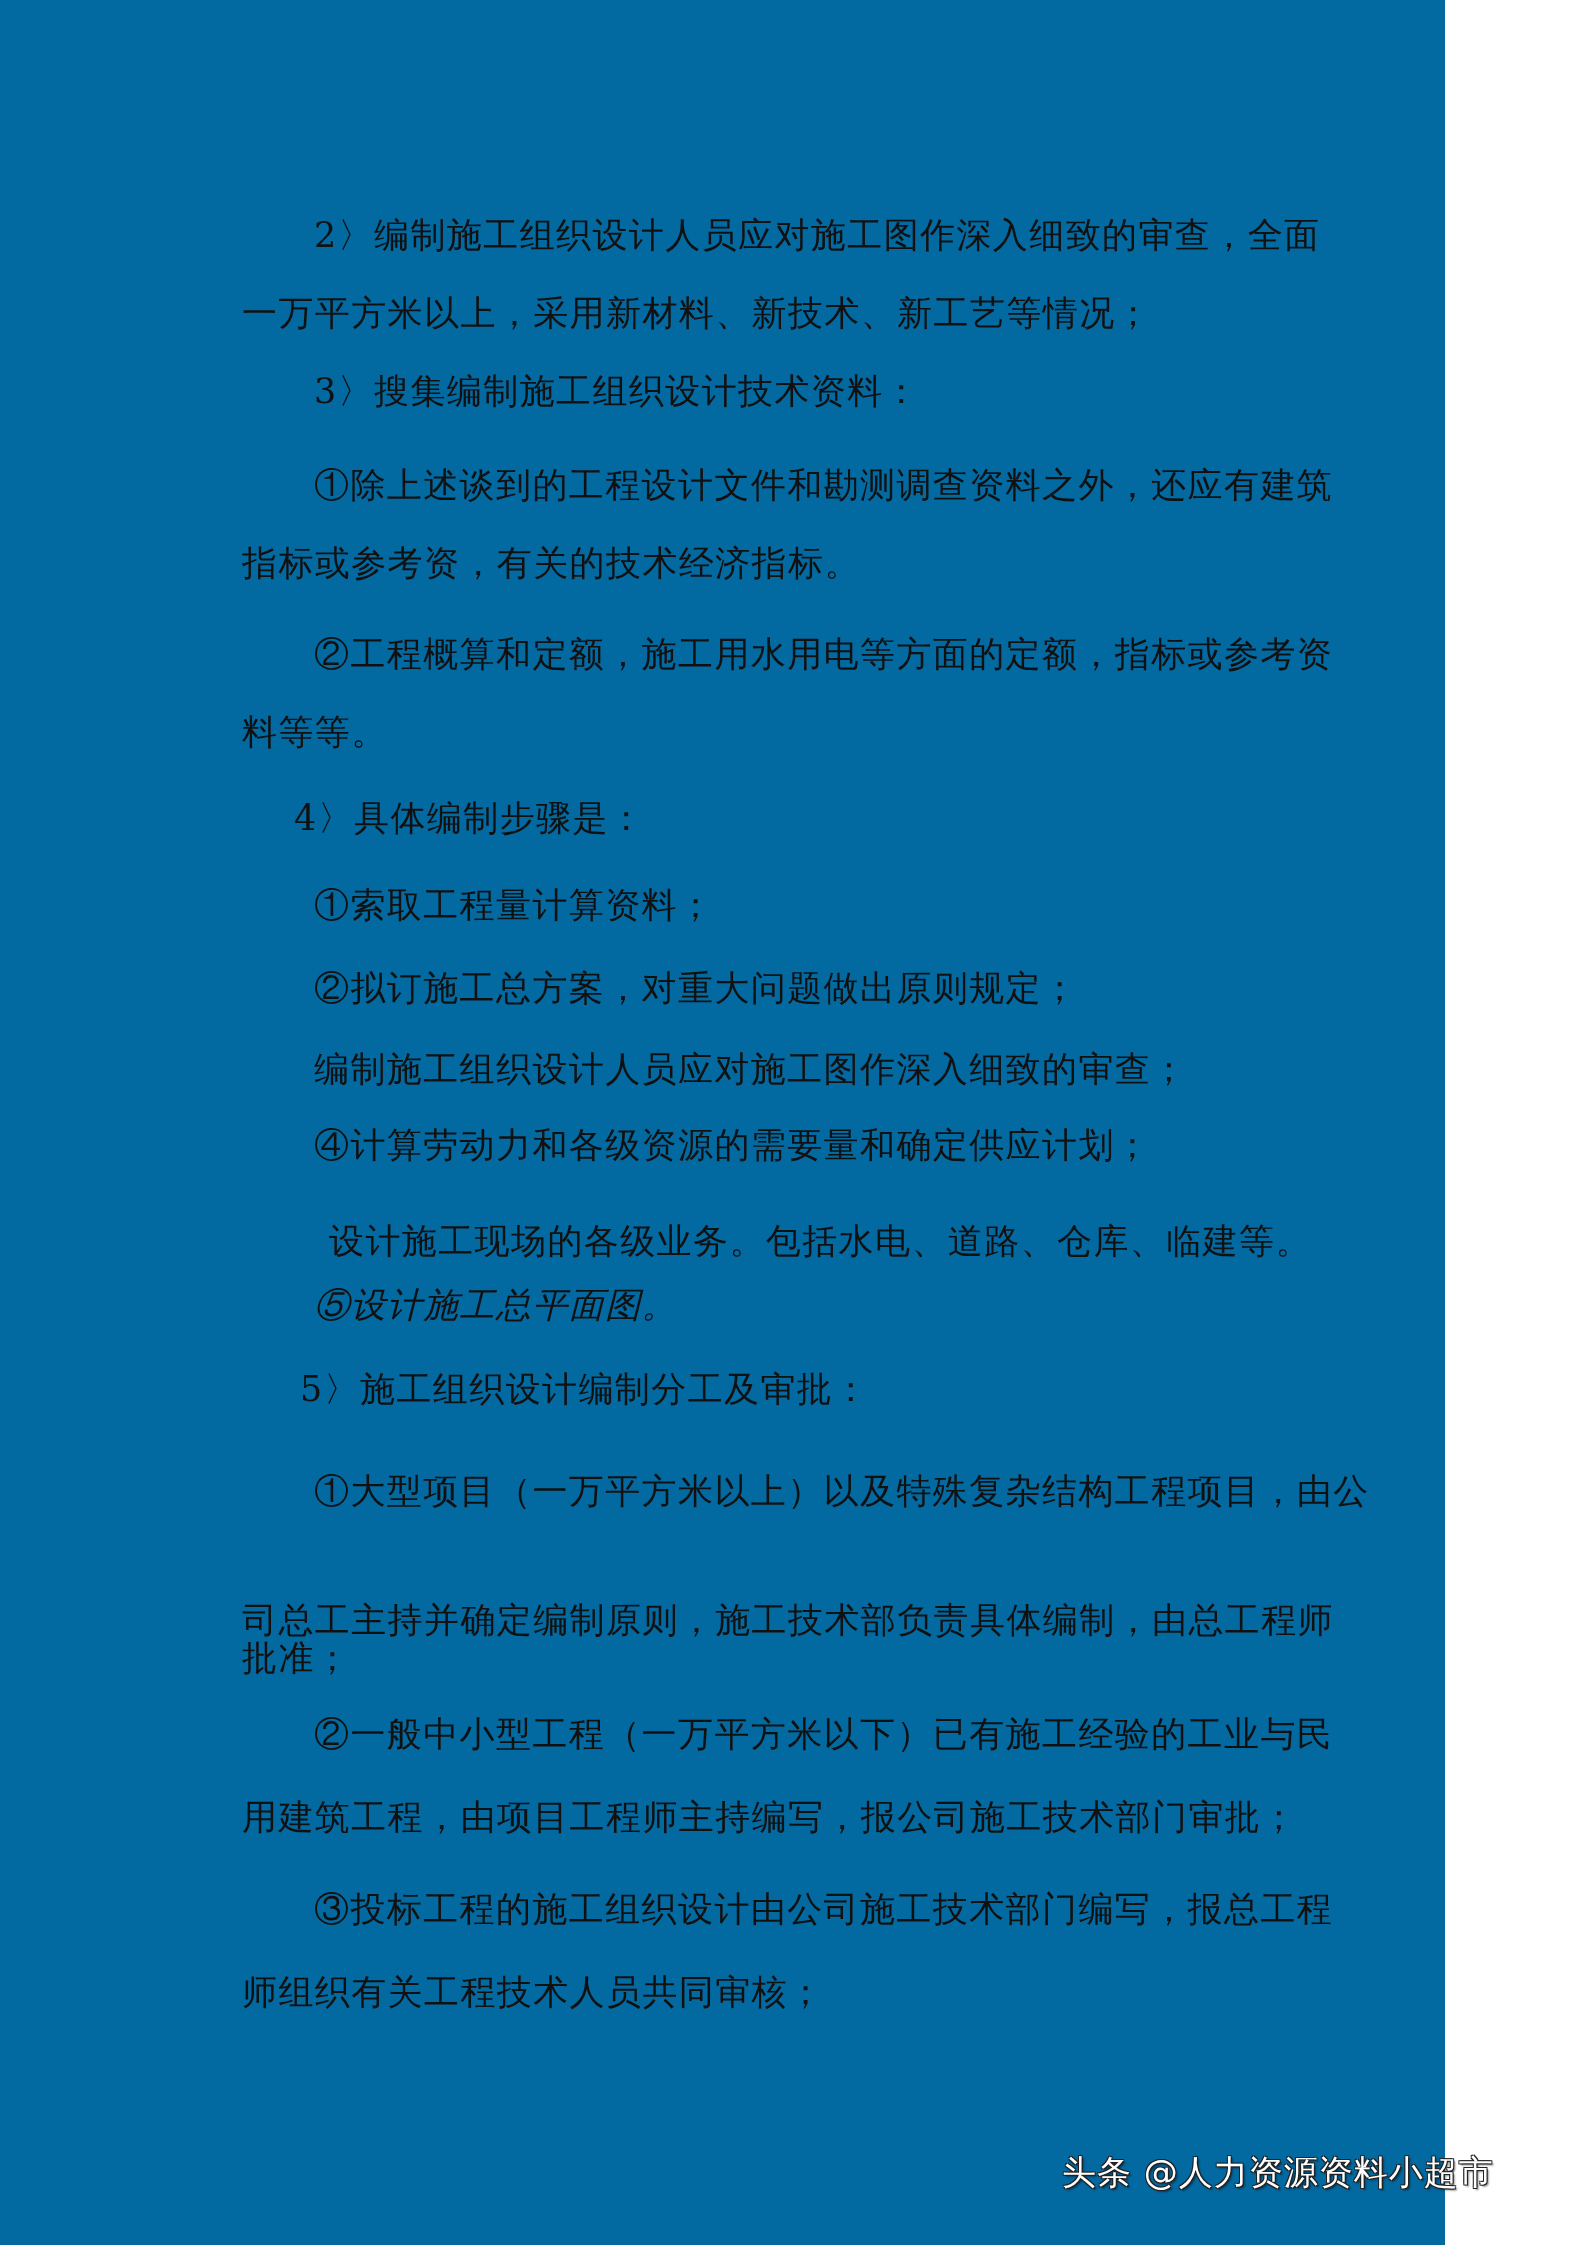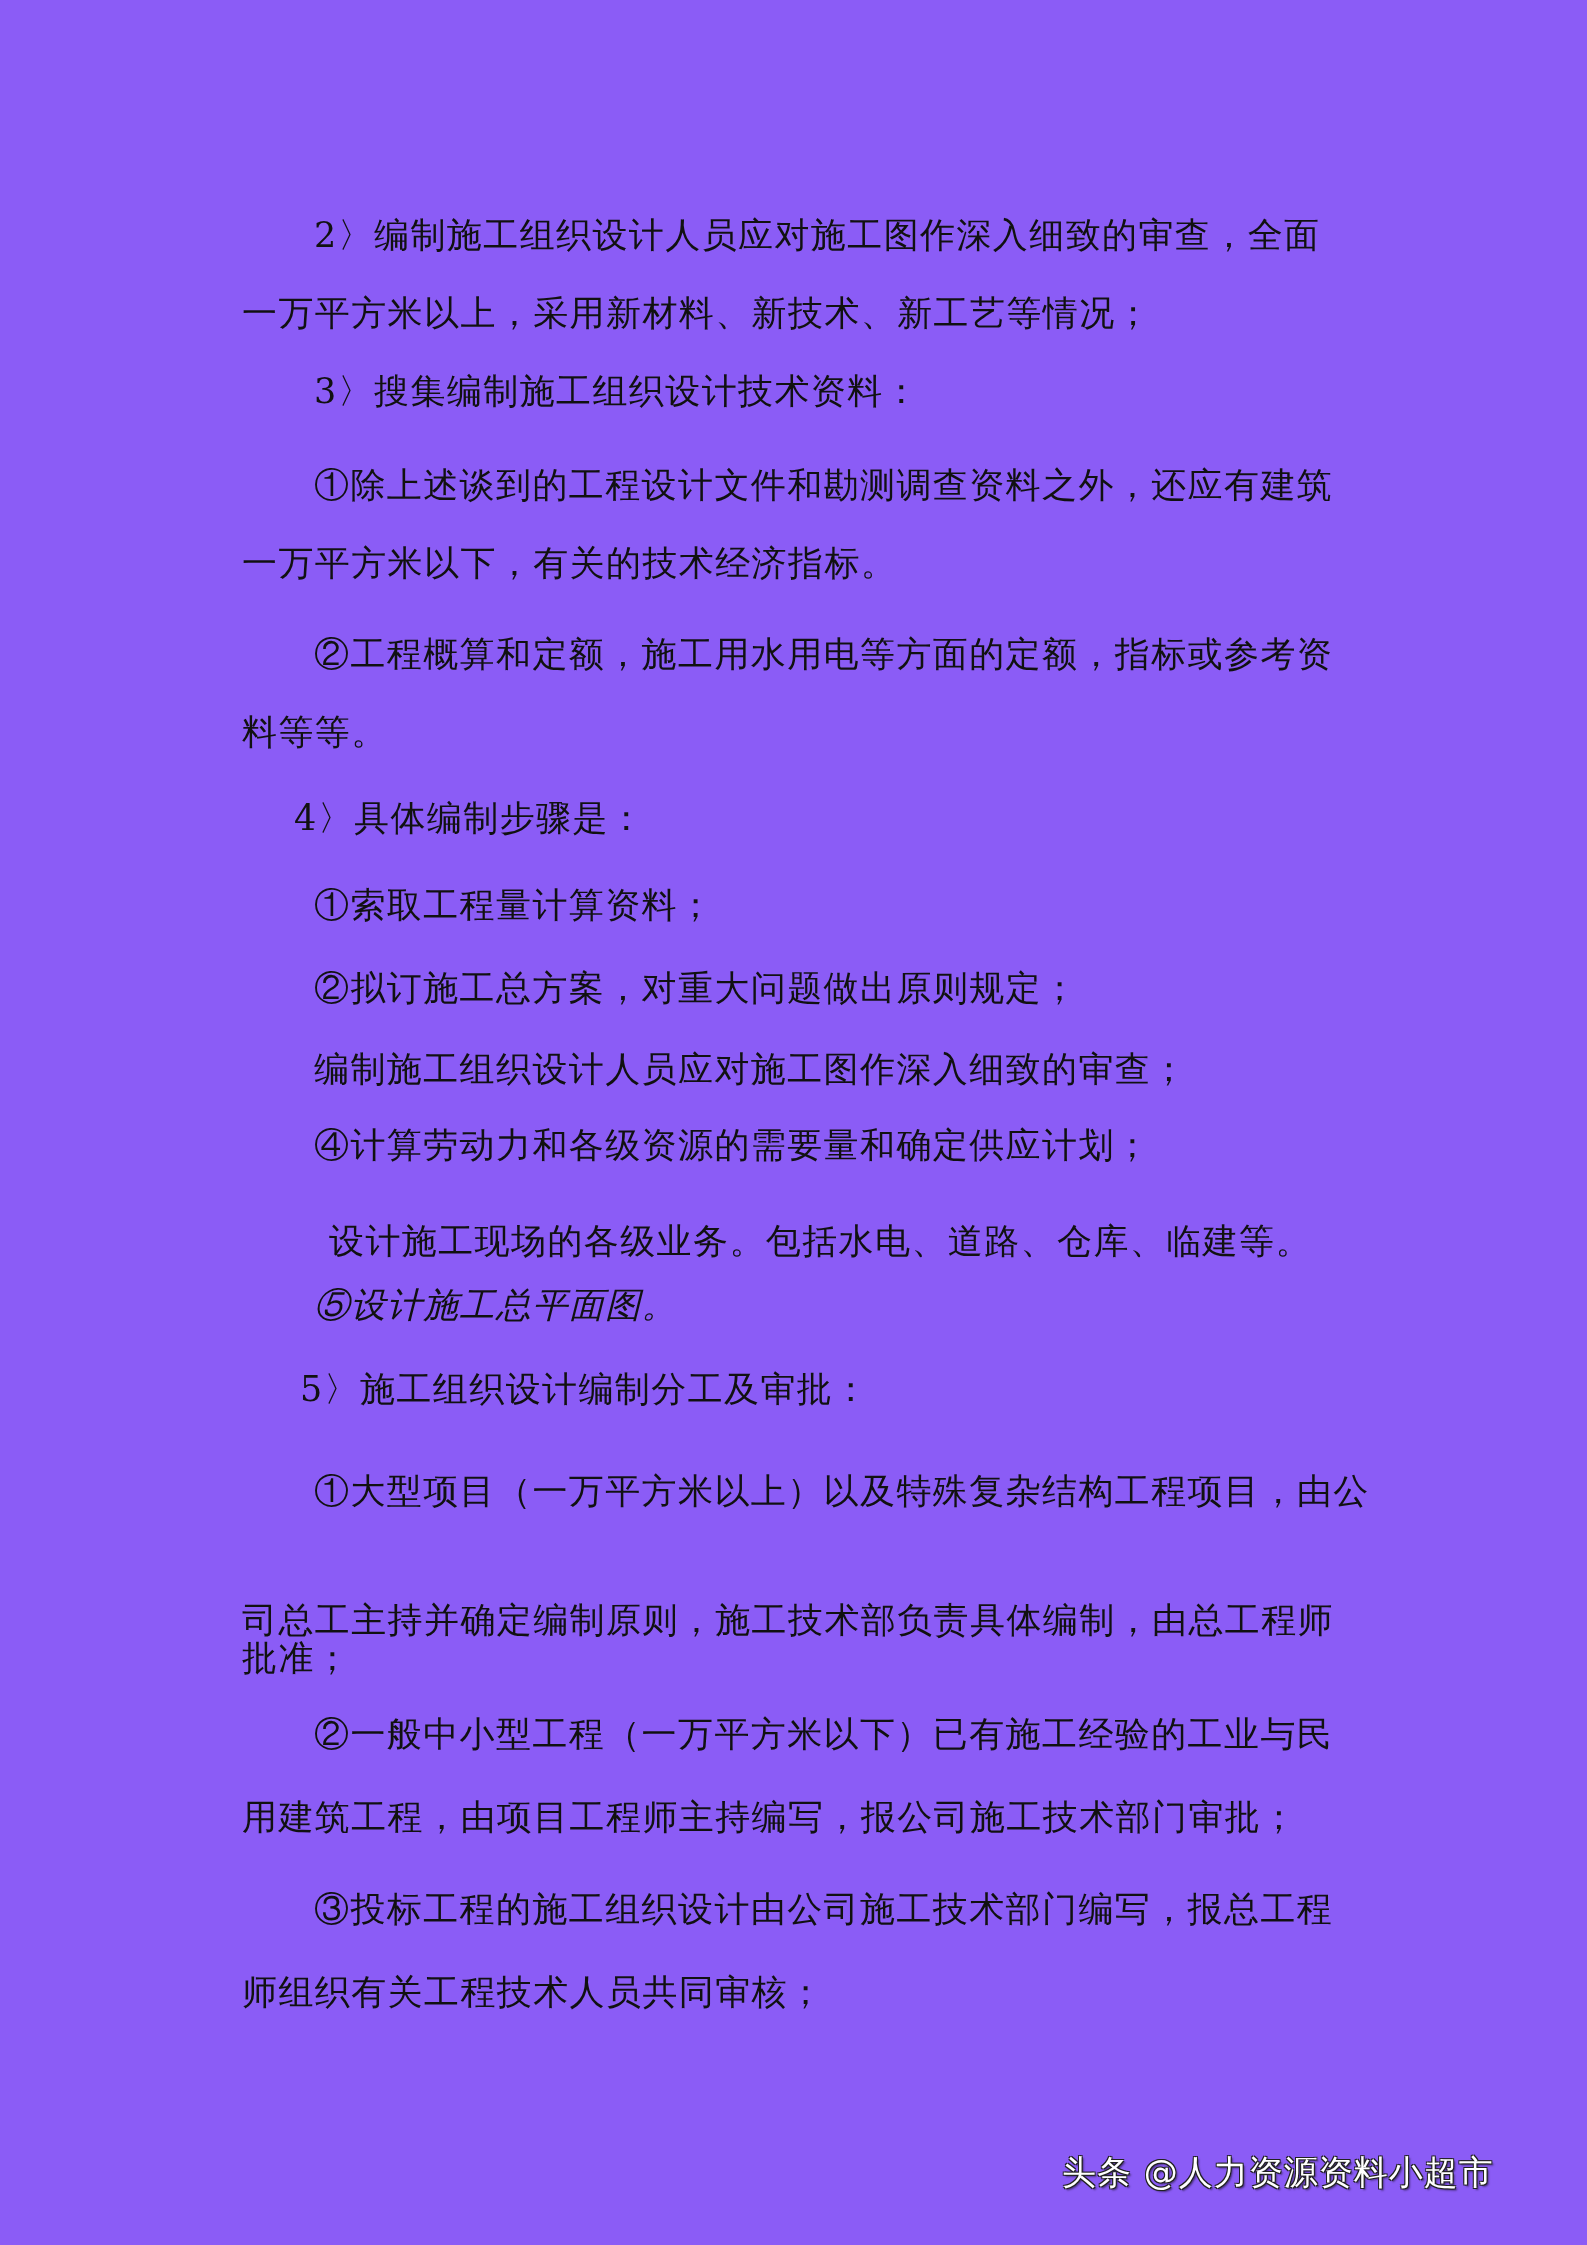--- a/index.html
+++ b/index.html
@@ -12,23 +12,23 @@
       height: 2245px;
       position: relative;
       overflow: hidden;
       font-family: "DejaVu Serif", "Liberation Serif", serif;
       color: #111111;
     }
     .page {
       position: absolute;
       left: 0;
       top: 0;
-      width: 1587px;
+      width: 1445px;
       height: 2245px;
-      background: #8b5cf6;
+      background: #0369a1;
     }
     .line {
       position: absolute;
       font-size: 35px;
       line-height: 44px;
       white-space: nowrap;
       letter-spacing: 1.4px;
     }
     .watermark {
       position: absolute;
@@ -44,21 +44,21 @@
     }
   </style>
 </head>
 <body>
 
 <div class="page">
   <div class="line" style="left:314px; top:213px;">2〉编制施工组织设计人员应对施工图作深入细致的审查，全面</div>
   <div class="line" style="left:242px; top:291px;">一万平方米以上，采用新材料、新技术、新工艺等情况；</div>
   <div class="line" style="left:314px; top:369px;">3〉搜集编制施工组织设计技术资料：</div>
   <div class="line" style="left:314px; top:463px;">①除上述谈到的工程设计文件和勘测调查资料之外，还应有建筑</div>
-  <div class="line" style="left:242px; top:541px;">一万平方米以下，有关的技术经济指标。</div>
+  <div class="line" style="left:242px; top:541px;">指标或参考资，有关的技术经济指标。</div>
   <div class="line" style="left:314px; top:632px;">②工程概算和定额，施工用水用电等方面的定额，指标或参考资</div>
   <div class="line" style="left:242px; top:710px;">料等等。</div>
   <div class="line" style="left:294px; top:796px;">4〉具体编制步骤是：</div>
   <div class="line" style="left:314px; top:883px;">①索取工程量计算资料；</div>
   <div class="line" style="left:314px; top:966px;">②拟订施工总方案，对重大问题做出原则规定；</div>
   <div class="line" style="left:314px; top:1047px;">编制施工组织设计人员应对施工图作深入细致的审查；</div>
   <div class="line" style="left:314px; top:1123px;">④计算劳动力和各级资源的需要量和确定供应计划；</div>
   <div class="line" style="left:329px; top:1201px;margin-top:18px;">设计施工现场的各级业务。包括水电、道路、仓库、临建等。</div>
   <div class="line" style="left:314px; top:1283px;font-style:italic;">⑤设计施工总平面图。</div>
   <div class="line" style="left:300px; top:1367px;">5〉施工组织设计编制分工及审批：</div>

